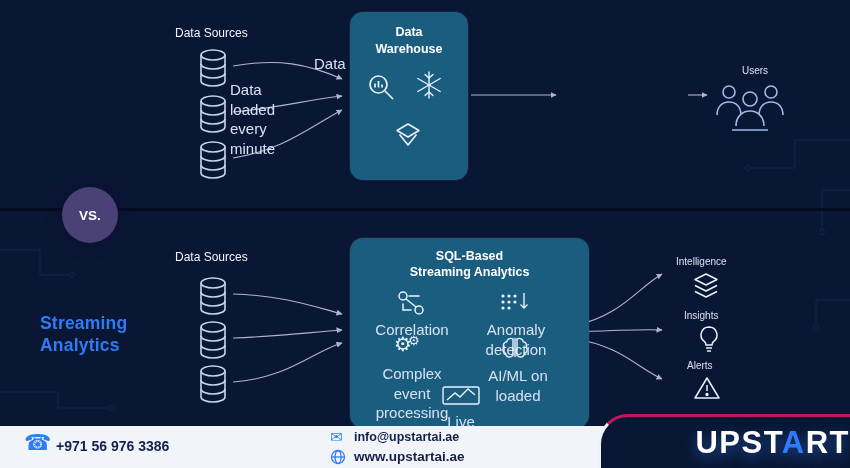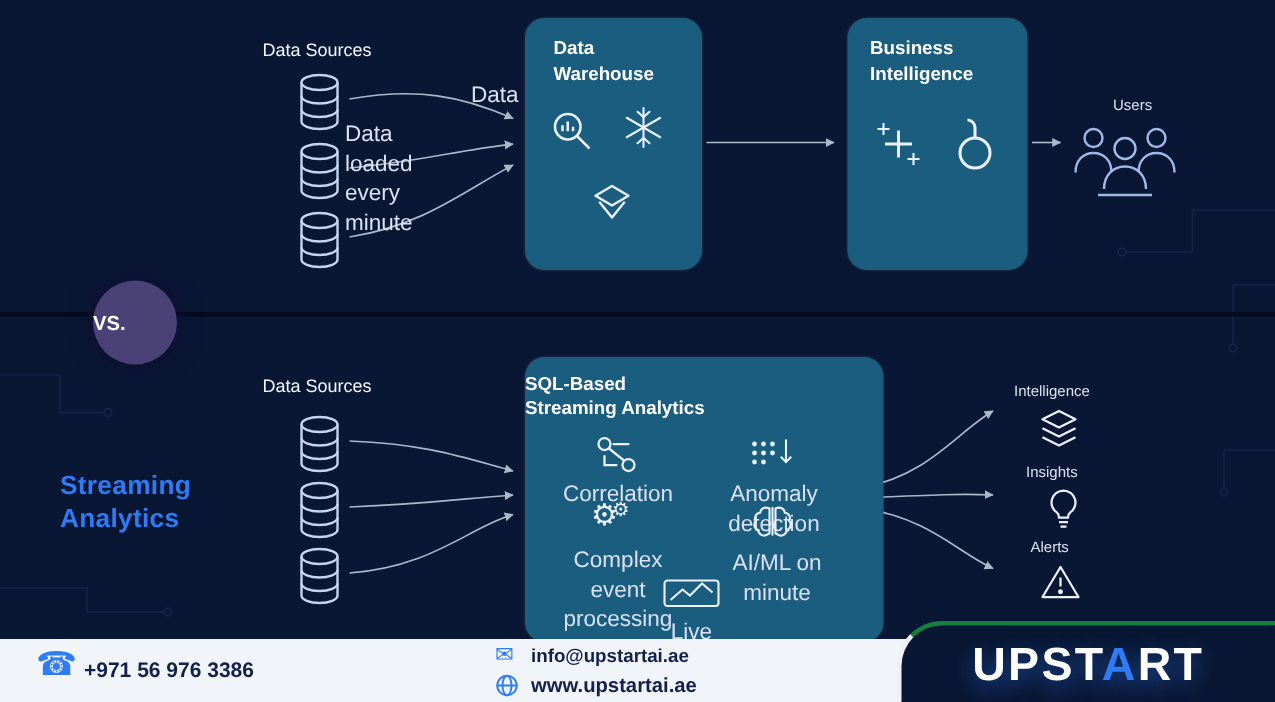--- a/index.html
+++ b/index.html
@@ -5,33 +5,33 @@
   *{margin:0;padding:0;box-sizing:border-box}
   body{background:#1a1a1a;font-family:"Liberation Sans","DejaVu Sans",sans-serif}
   .canvas{position:relative;width:850px;height:468px;background:#0a1734;overflow:hidden}
   .abs{position:absolute}
   .overlay{position:absolute;left:0;top:0;pointer-events:none}
   .section-title{position:absolute;color:#2e7bf5;font-weight:700;font-size:17.5px;line-height:1.28;letter-spacing:.2px}
   .h-label{position:absolute;color:#f2f6ff;font-weight:400;font-size:12px}
   .s-label{position:absolute;color:#d9e2f4;font-size:15px;line-height:1.3}
   .c{text-align:center}
   .box{position:absolute;background:#1b5d7e;border-radius:13px;box-shadow:0 0 0 1px rgba(255,255,255,.05)}
-  .box-title{position:absolute;left:0;width:100%;color:#fff;font-weight:700;font-size:12.5px;line-height:1.32}
+  .box-title{position:absolute;left:0;width:100%;text-align:center;color:#fff;font-weight:700;font-size:12.5px;line-height:1.32}
   .vs{position:absolute;width:56px;height:56px;border-radius:50%;background:#4a4276;color:#fff;font-weight:700;
-      font-size:13.5px;display:flex;align-items:center;box-shadow:0 0 16px rgba(15,8,50,.7)}
+      font-size:13.5px;display:flex;align-items:center;justify-content:center;box-shadow:0 0 16px rgba(15,8,50,.7)}
   .divider{position:absolute;left:0;top:208px;width:100%;height:3px;background:#050c20}
   .glyph{position:absolute;color:#eaf2ff;line-height:1}
   .glyph-inline{color:#eaf2ff;line-height:1}
   .g-big{font-size:20px}
   .g-small{font-size:13px;position:relative;top:-6px;left:-4px}
   .footer-white{position:absolute;left:0;top:426px;width:618px;height:42px;background:#f1f4f9}
   .footer-text{position:absolute;color:#13204a;font-weight:700}
   .logo-block{position:absolute;left:598px;top:414px;width:252px;height:54px;background:#0a1734;
-      border-top-left-radius:30px;border-top:3px solid #15803d;border-left:3px solid #eef2f8;
-      display:flex;align-items:center;justify-content:center}
+      border-top-left-radius:30px;border-top:3px solid #be185d;border-left:3px solid #eef2f8;
+      display:flex;align-items:center;justify-content:flex-end}
   .logo{font-size:31px;font-weight:800;letter-spacing:1.5px;color:#fff;text-shadow:0 5px 14px rgba(46,124,246,.55)}
   .logo .acc{color:#2e7cf6}
 </style>
 </head>
 <body>
 
 <div class="canvas">
 
   <svg class="overlay" width="850" height="468" viewBox="0 0 850 468">
     <defs>
@@ -120,38 +120,20 @@
     </svg>
     <svg class="abs" style="left:44px;top:110px" width="28" height="26" viewBox="0 0 28 26">
       <g fill="none" stroke="#eaf2ff" stroke-width="1.6" stroke-linejoin="round">
         <path d="M14 2 L25 8.5 L14 15 L3 8.5 Z"></path>
         <path d="M5.5 12.5 L14 23 L22.5 12.5"></path>
       </g>
     </svg>
   </div>
 
 
-  <div class="box" style="left:565px;top:12px;width:120px;height:168px">
-    <div class="box-title" style="top:12px">
-      <div style="width:90px;margin:0 auto">Business Intelligence</div>
-    </div>
-    <svg class="abs" style="left:16px;top:66px" width="36" height="36" viewBox="0 0 36 36">
-      <g stroke="#eaf2ff" fill="none">
-        <path stroke-width="2" d="M18 9 V27 M9 18 H27"></path>
-        <path stroke-width="1.4" d="M8 4 v8 M4 8 h8"></path>
-        <path stroke-width="1.4" d="M28 24 v8 M24 28 h8"></path>
-      </g>
-    </svg>
-    <svg class="abs" style="left:70px;top:64px" width="30" height="40" viewBox="0 0 30 40">
-      <g fill="none" stroke="#eaf2ff" stroke-width="2">
-        <circle cx="15" cy="26" r="10"></circle>
-        <path d="M15 16 V9 a5 5 0 0 0 -5 -5"></path>
-      </g>
-    </svg>
-  </div>
 
   <div class="s-label" style="left:742px;top:64px;font-size:10px">Users</div>
   <svg class="abs" style="left:712px;top:80px" width="76" height="54" viewBox="0 0 76 54">
     <g fill="none" stroke="#9fb9ea" stroke-width="1.6">
       <circle cx="17" cy="12" r="6"></circle>
       <path d="M5 35 c0-8 5-13 12-13 s12 5 12 13"></path>
       <circle cx="59" cy="12" r="6"></circle>
       <path d="M47 35 c0-8 5-13 12-13 s12 5 12 13"></path>
       <circle cx="38" cy="19" r="7" fill="#0a1734"></circle>
       <path d="M24 46 c0-9 6-15 14-15 s14 6 14 15" fill="#0a1734"></path>
@@ -228,21 +210,21 @@
     </div>
     <div class="s-label c" style="left:14px;top:126px;width:96px">Complex event processing</div>
 
     <svg class="abs" style="left:150px;top:98px" width="30" height="26" viewBox="0 0 30 26">
       <g fill="none" stroke="#eaf2ff" stroke-width="1.4" stroke-linejoin="round" stroke-linecap="round">
         <path d="M13 3 C10 1.5 7 3 6.8 5.8 C4 6 2.5 9 4 11.2 C2 13 2.8 16.6 5.5 17.3 C5.6 20.3 9 22 11.5 20.4 L13 19.5 Z"></path>
         <path d="M17 3 C20 1.5 23 3 23.2 5.8 C26 6 27.5 9 26 11.2 C28 13 27.2 16.6 24.5 17.3 C24.4 20.3 21 22 18.5 20.4 L17 19.5 Z"></path>
         <line x1="15" y1="2.5" x2="15" y2="20.5"></line>
       </g>
     </svg>
-    <div class="s-label c" style="left:122px;top:128px;width:92px">AI/ML on minute</div>
+    <div class="s-label c" style="left:122px;top:128px;width:92px">AI/ML on loaded</div>
 
     <svg class="abs" style="left:92px;top:148px" width="38" height="22" viewBox="0 0 38 22">
       <g fill="none" stroke="#eaf2ff" stroke-width="1.4">
         <rect x="1" y="1" width="36" height="17" rx="2"></rect>
         <path d="M5 14 l8 -7 5 4 8 -8 7 6"></path>
       </g>
     </svg>
     <div class="s-label c" style="left:56px;top:174px;width:110px">Live visualization</div>
   </div>
 

